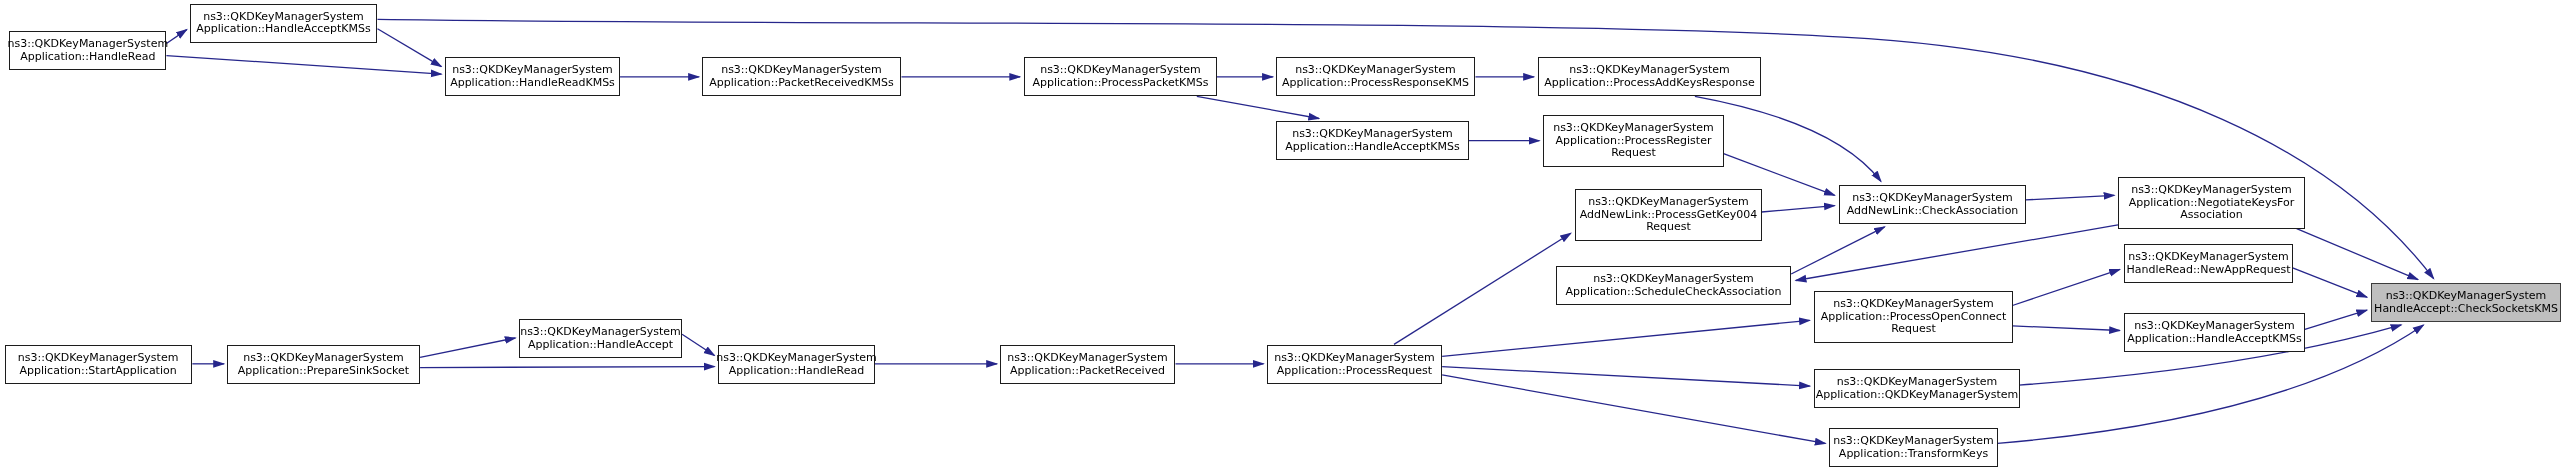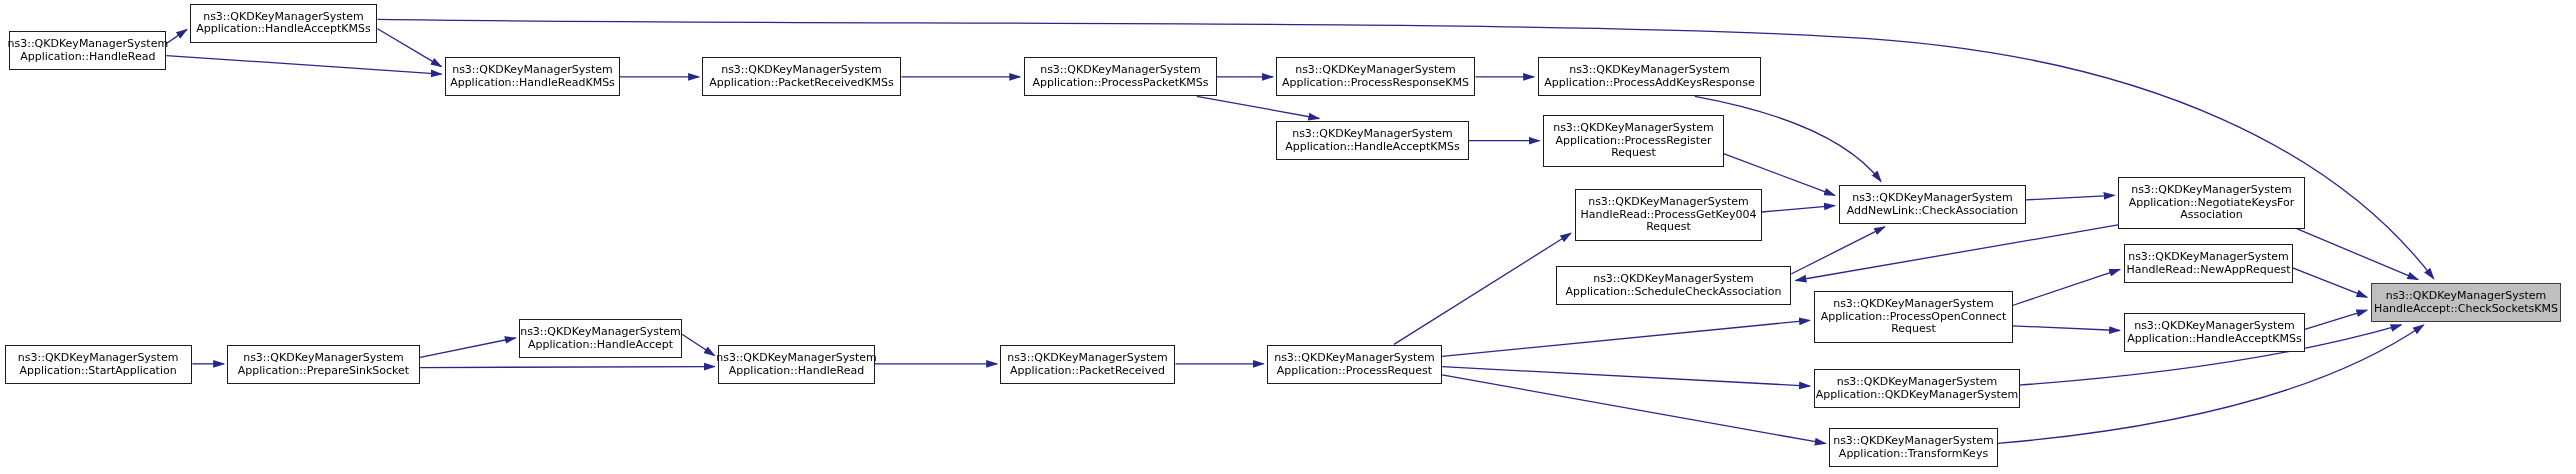--- a/index.html
+++ b/index.html
@@ -111,21 +111,21 @@
         <div class="nl">ns3::QKDKeyManagerSystem</div>
         <div class="nl">Application::HandleAcceptKMSs</div>
       </div>
       <div class="node bold" style="left: 1543px; top: 115px; width: 181px; height: 52px;">
         <div class="nl">ns3::QKDKeyManagerSystem</div>
         <div class="nl">Application::ProcessRegister</div>
         <div class="nl">Request</div>
       </div>
       <div class="node" style="left: 1575px; top: 189px; width: 187px; height: 52px;">
         <div class="nl">ns3::QKDKeyManagerSystem</div>
-        <div class="nl">HandleRead::ProcessGetKey004</div>
+        <div class="nl">AddNewLink::ProcessGetKey004</div>
         <div class="nl">Request</div>
       </div>
       <div class="node bold" style="left: 1556px; top: 266px; width: 235px; height: 39px;">
         <div class="nl">ns3::QKDKeyManagerSystem</div>
         <div class="nl">Application::ScheduleCheckAssociation</div>
       </div>
       <div class="node" style="left: 1839px; top: 185px; width: 187px; height: 39px;">
         <div class="nl">ns3::QKDKeyManagerSystem</div>
         <div class="nl">AddNewLink::CheckAssociation</div>
       </div>

